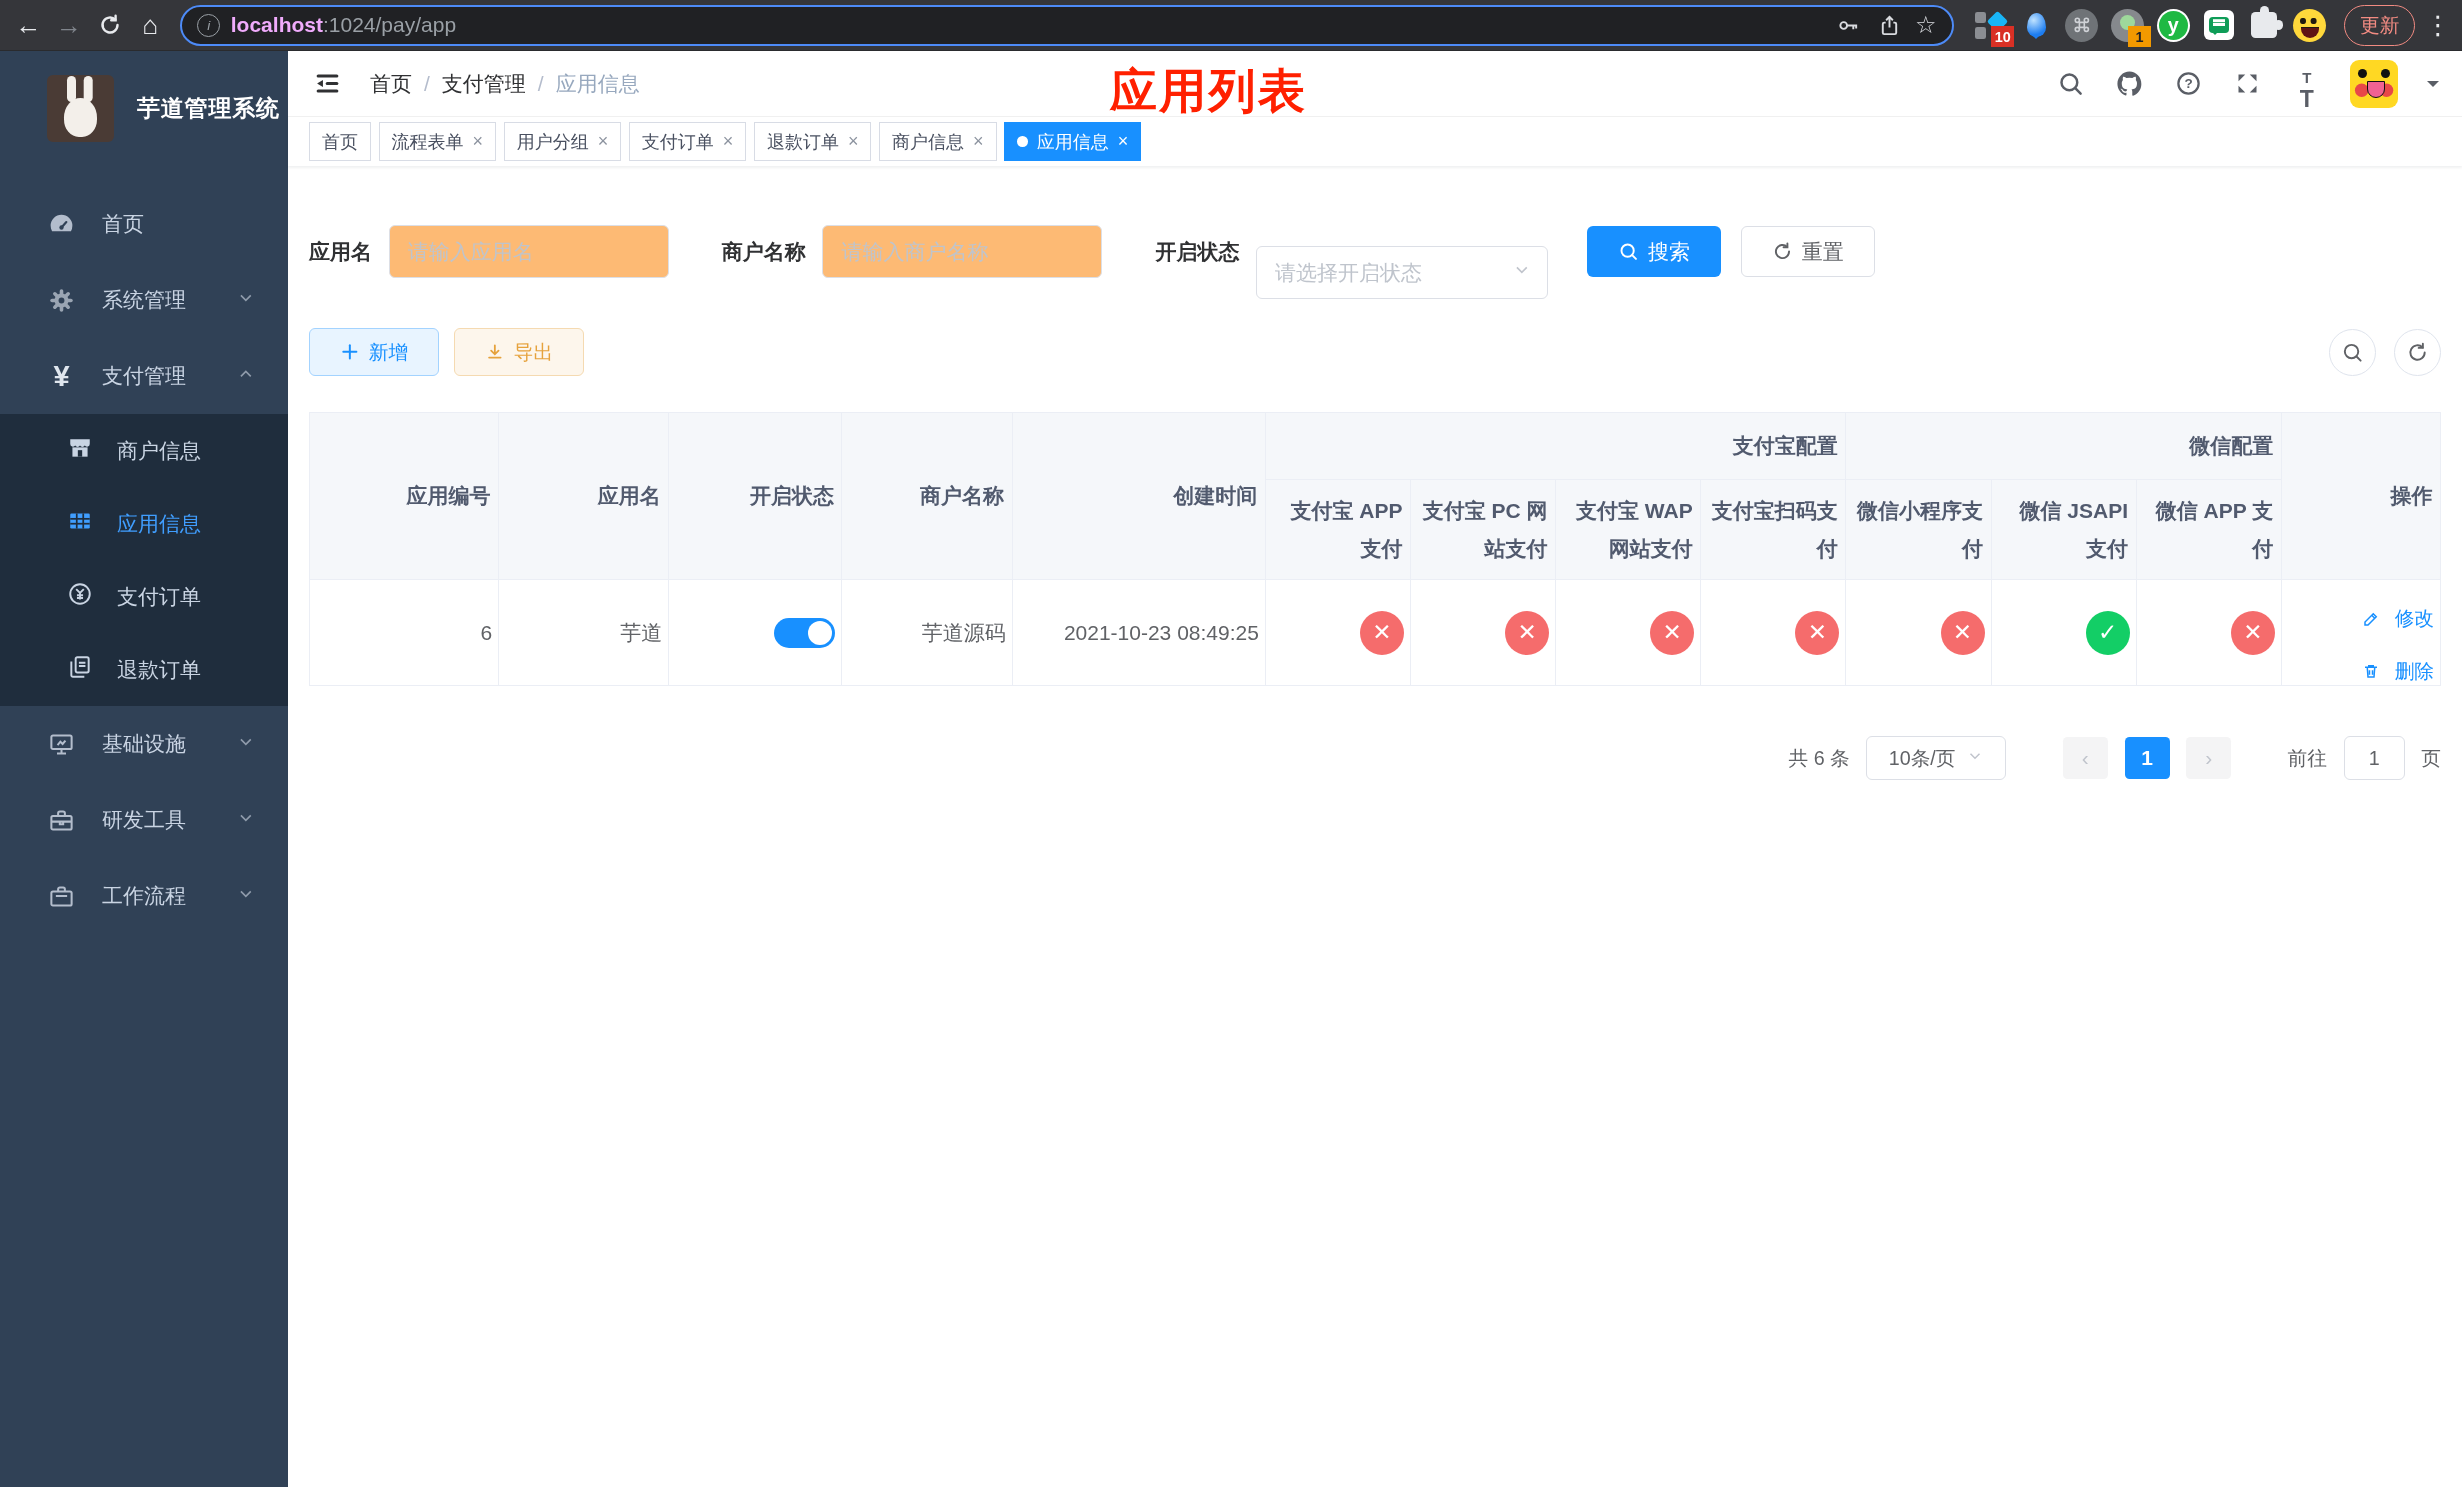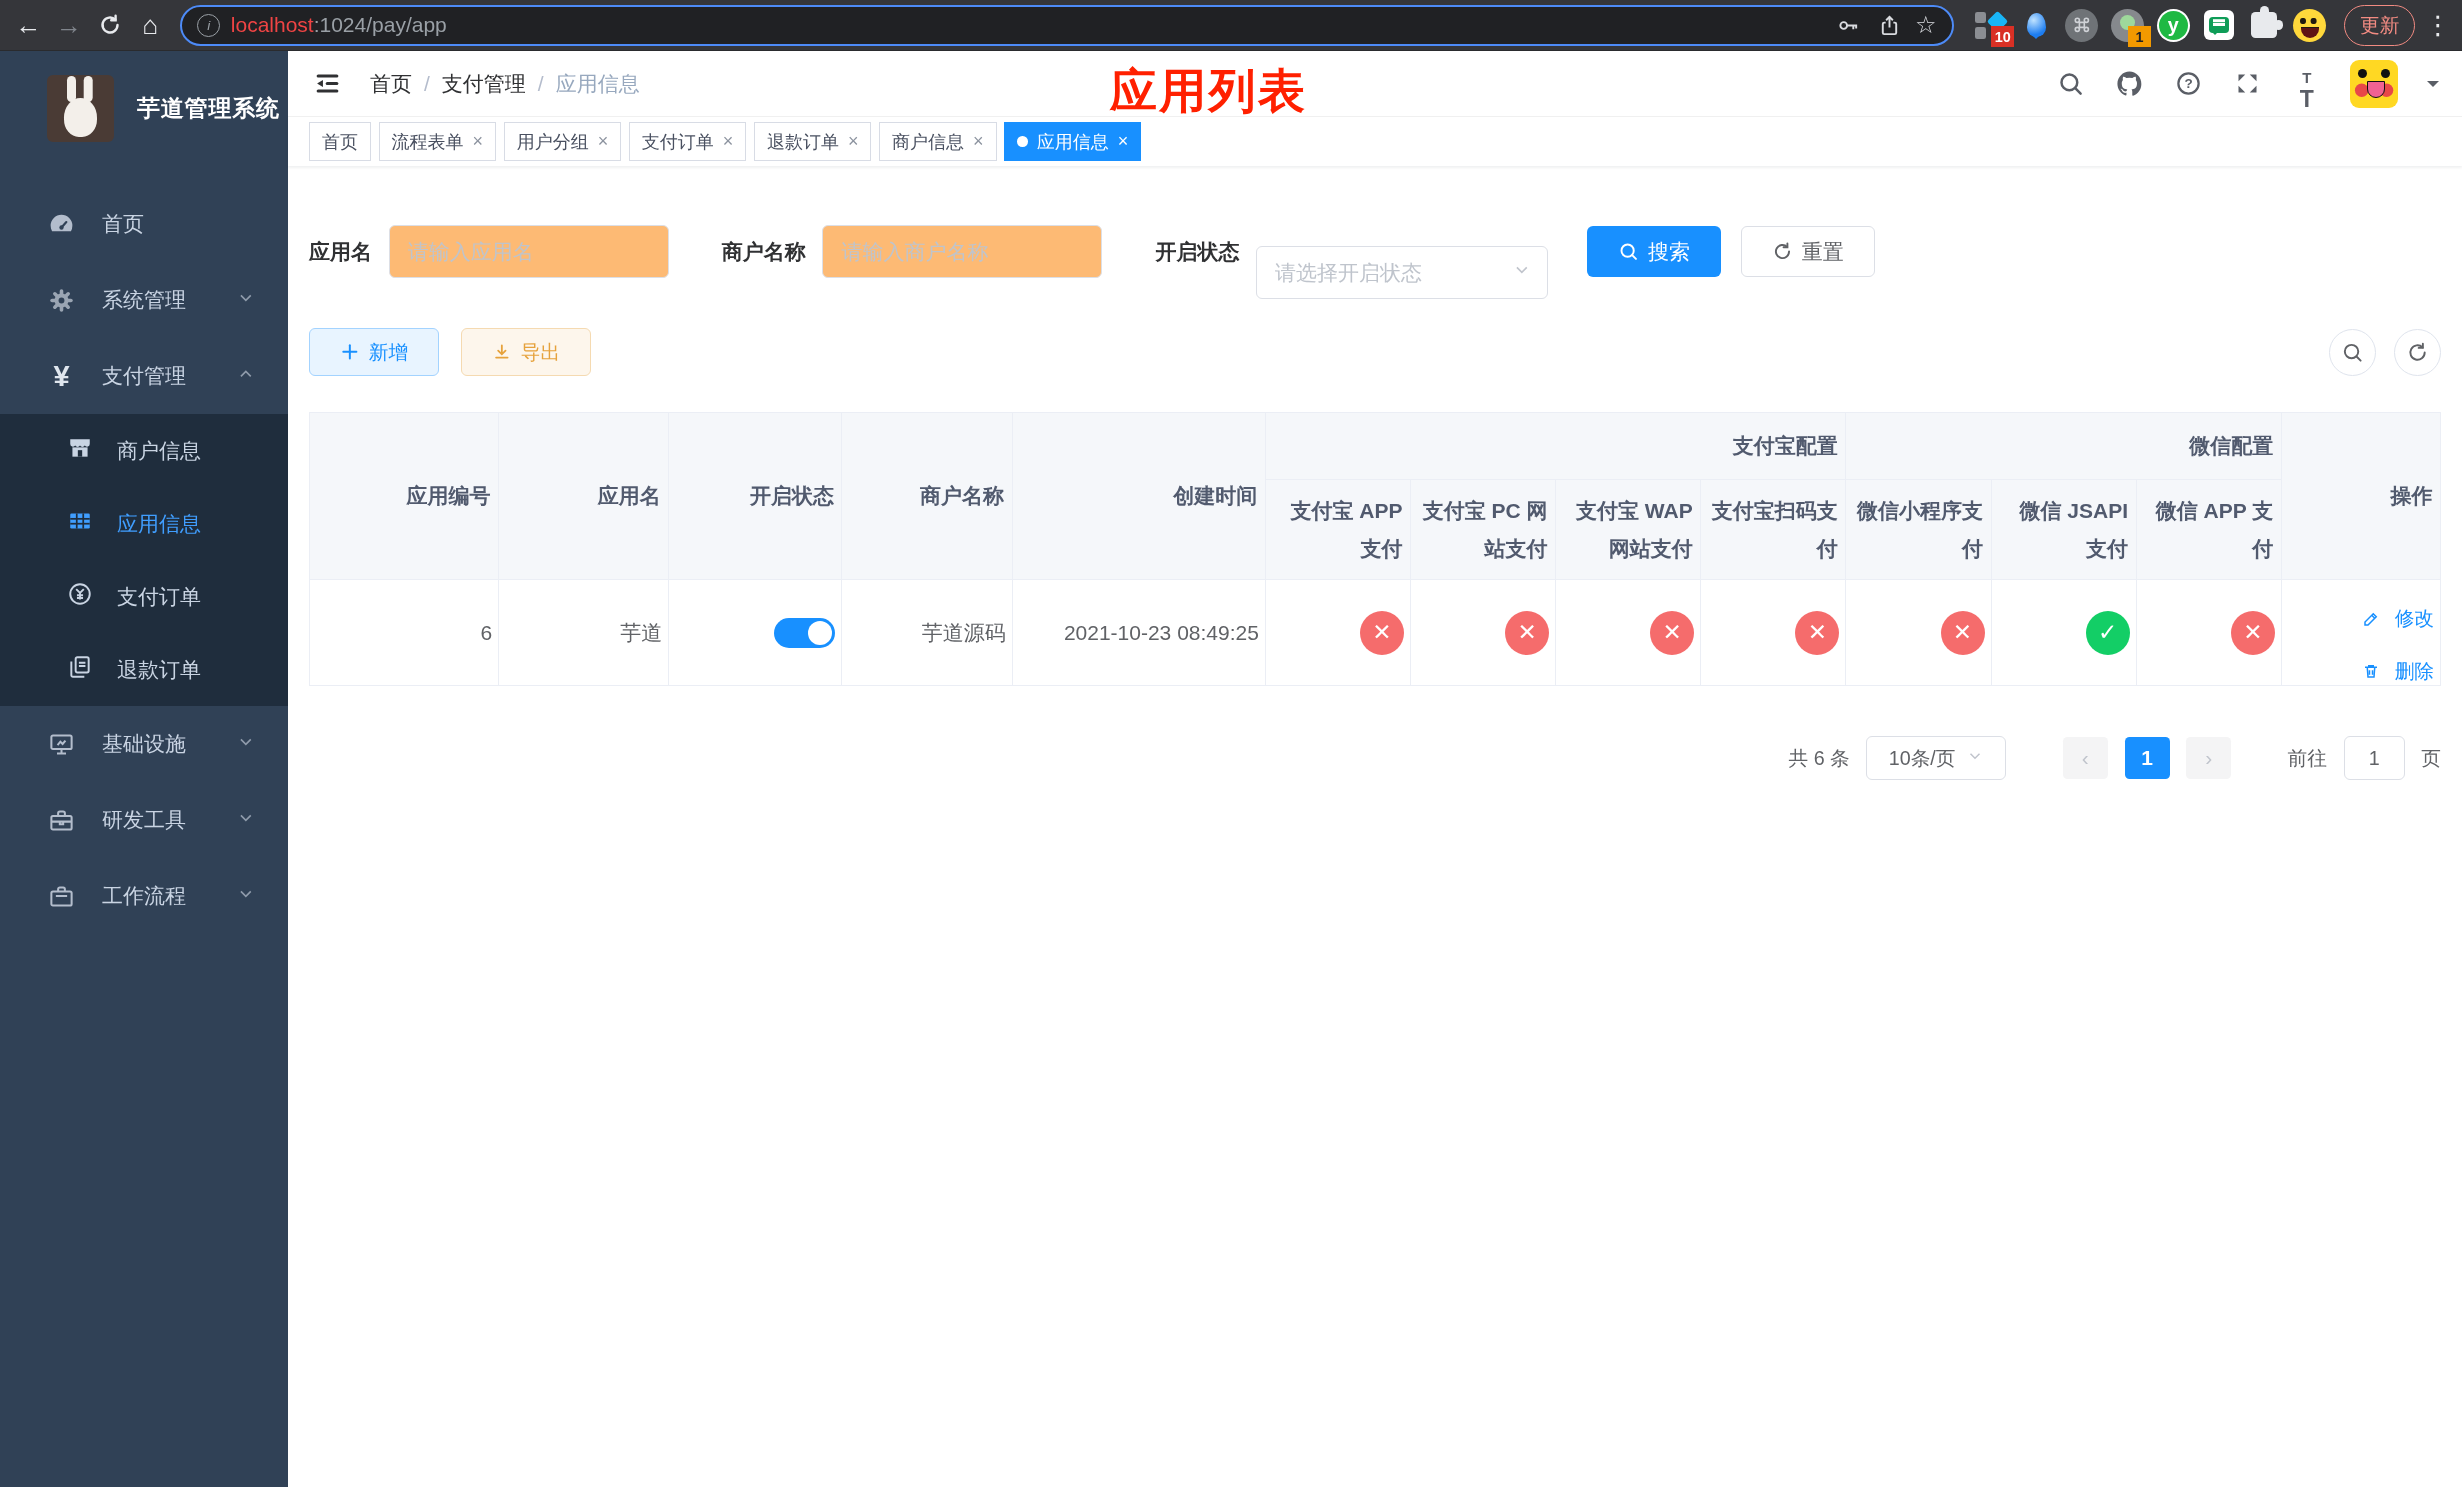--- a/index.html
+++ b/index.html
@@ -12,21 +12,21 @@
   .bnav { width:36px; height:36px; display:grid; place-items:center; font-size:26px;
     color:#e8eaed; border-radius:50%; }
   .bnav.dim { color:#80858c; }
   .url-pill { flex:1; height:41px; background:#202124; border:2.3px solid #4d8bf8;
     border-radius:23px; display:flex; align-items:center; padding:0 15px; gap:10.6px;
     margin:0 7.6px; min-width:0; }
   .info-badge { width:23px; height:23px; border:1.5px solid #9aa0a6; border-radius:50%;
     display:grid; place-items:center; color:#9aa0a6; font-size:13.6px; font-style:italic;
     flex:none; }
   .url-text { font-size:21px; white-space:nowrap; overflow:hidden; }
-  .url-host { color:#ef4444; font-weight:400; }
+  .url-host { color:#f0abfc; font-weight:700; }
   .url-rest { color:#9aa0a6; }
   .url-pill .spacer { flex:1; }
   .pill-ic { color:#dadce0; display:grid; place-items:center; width:30px; flex:none; }
   .star-glyph { font-size:24px; color:#dadce0; }
   .ext-tray { display:flex; align-items:center; gap:10.6px; padding:0 7.6px; }
   .ext { position:relative; width:35px; height:35px; display:grid; place-items:center; }
   .ext .badge { position:absolute; right:-6px; bottom:-4.5px; min-width:23px; height:21px;
     background:#d93025; color:#fff; font-size:14.4px; font-weight:700; border-radius:0;
     display:grid; place-items:center; padding:0 3px; }
   .ext .badge.orange { background:#f29900; color:#202124; }
@@ -129,21 +129,21 @@
   .f-select { width:292px; height:53px; border:1.5px solid #dcdfe6; border-radius:6px;
     display:flex; align-items:center; padding:0 15px 0 18px; font-size:21px; color:#bfc4cc;
     background:#fff; cursor:pointer;margin-top:42px; }
   .f-select .sel-chev { margin-left:auto; color:#c0c4cc; }
   .btn { display:inline-flex; align-items:center; gap:9px; height:51px; padding:0 30px;
     border-radius:6px; font-size:21px; cursor:pointer; border:1.5px solid transparent; white-space:nowrap; }
   .btn-primary { background:#1890ff; color:#fff; margin-left:39px; }
   .btn-plain { background:#fff; border-color:#dcdfe6; color:#606266; margin-left:19.7px; }
   .toolbar-row { display:flex; align-items:center; margin-bottom:36px; }
   .btn-add { height:48px; background:#e8f4ff; border-color:#a3d3ff; color:#1890ff; font-size:19.7px; }
-  .btn-export { height:48px; background:#fdf6ec; border-color:#f5dab1; color:#e6a23c; font-size:19.7px; margin-left:22px; }
+  .btn-export { height:48px; background:#fdf6ec; border-color:#f5dab1; color:#e6a23c; font-size:19.7px; margin-left:15px; }
   .tool-circles { margin-left:auto; display:flex; gap:18px; }
   .circle-btn { width:47px; height:47px; border-radius:50%; border:1.5px solid #dfe4ed; background:#fff;
     display:grid; place-items:center; color:#606266; cursor:pointer; }
 
   
   table.grid { width:100%; border-collapse:collapse; table-layout:fixed; }
   .grid th, .grid td { border:0.8px solid #ebeef5; text-align:right; vertical-align:middle; }
   .grid th { background:#f5f7fa; color:#515a6e; font-size:21px; font-weight:700; padding:10.6px 7.6px; line-height:1.8; }
   .grid thead tr:first-child th { height:67px; }
   .grid thead tr:last-child th { height:100px; }

